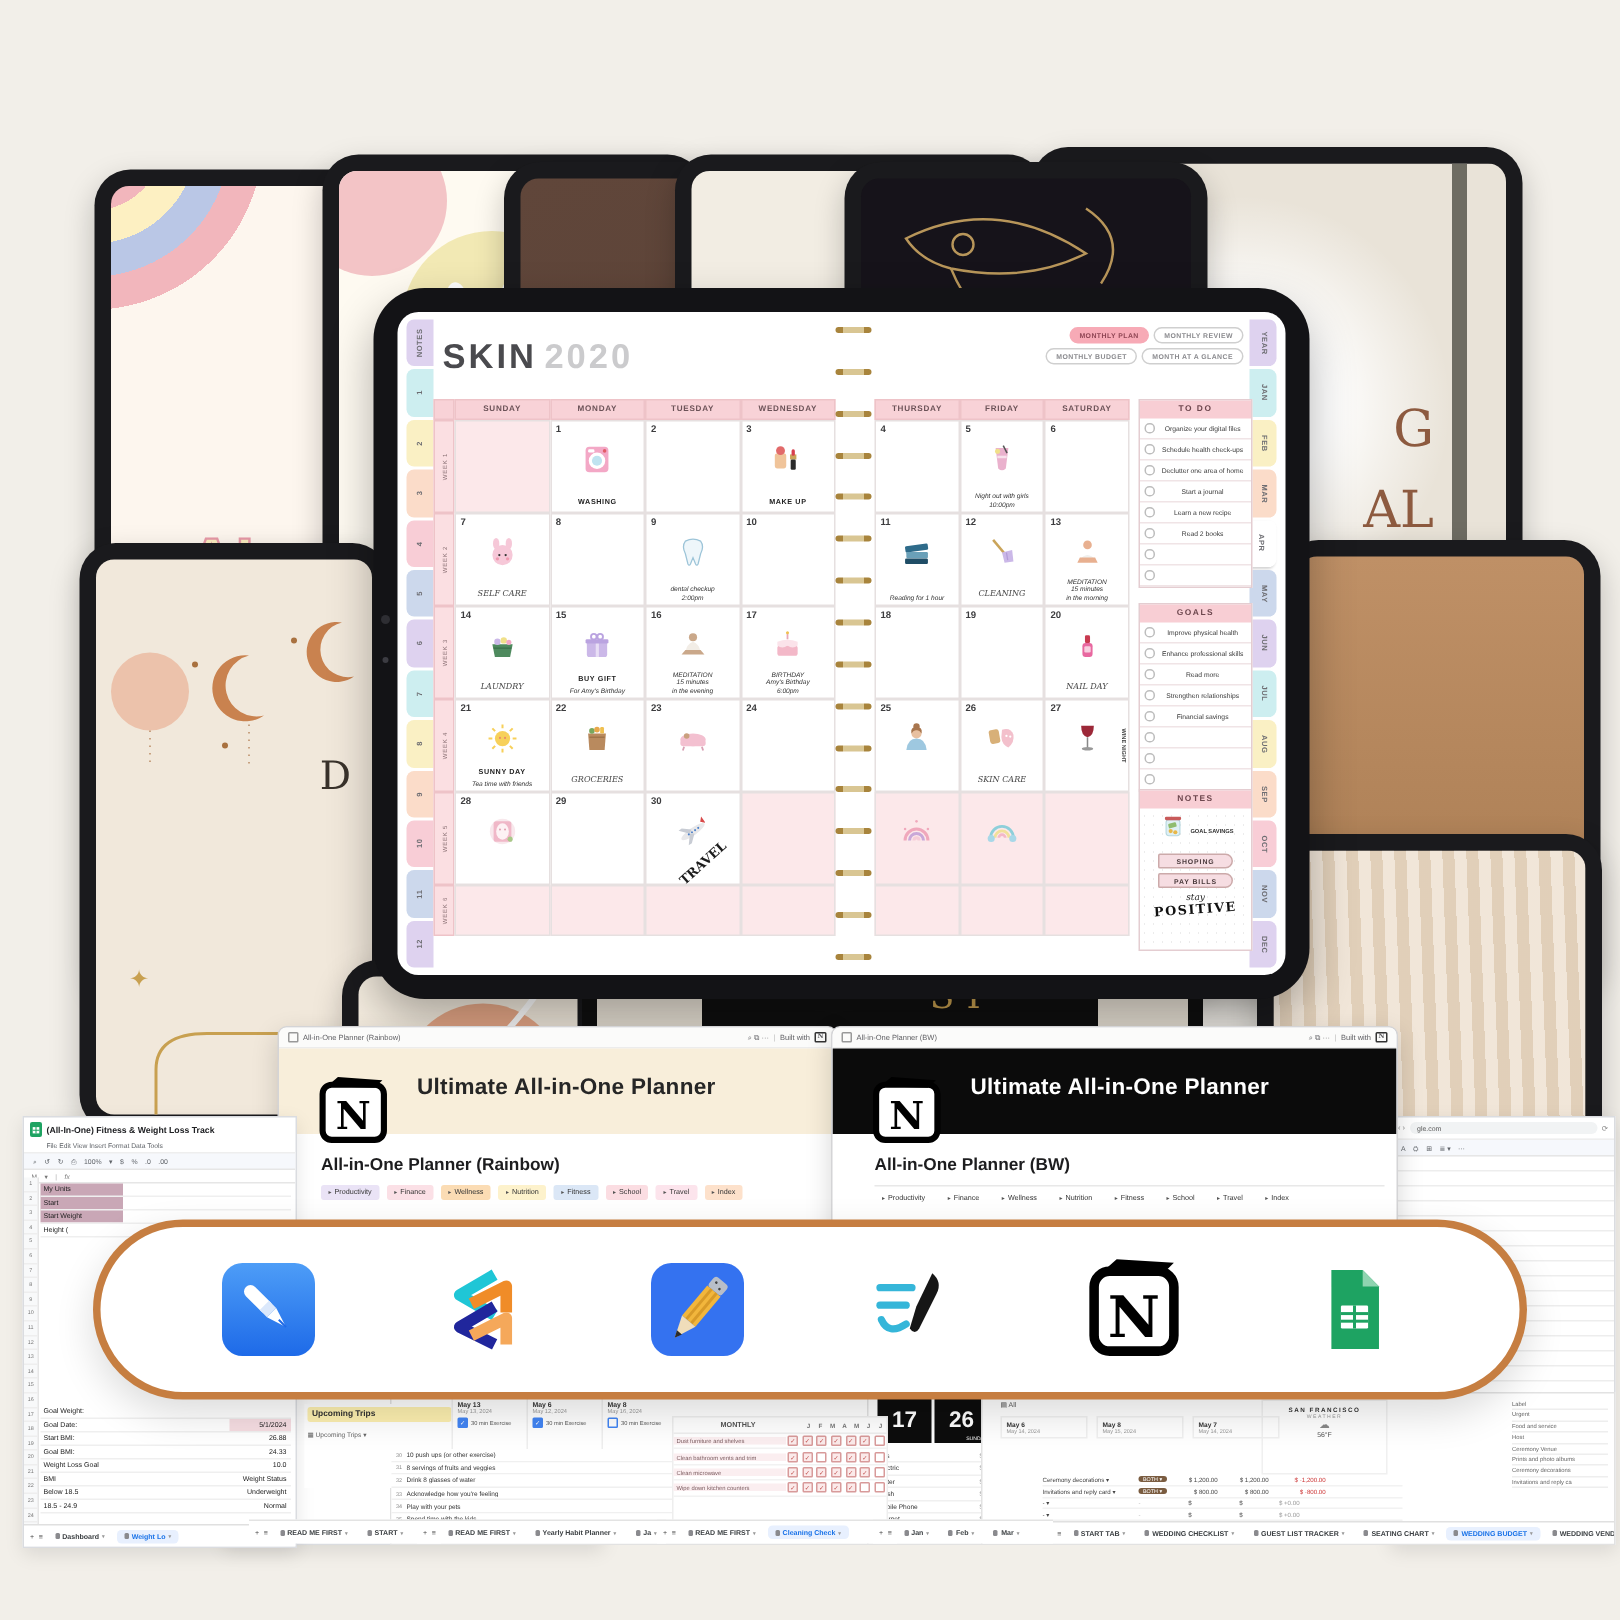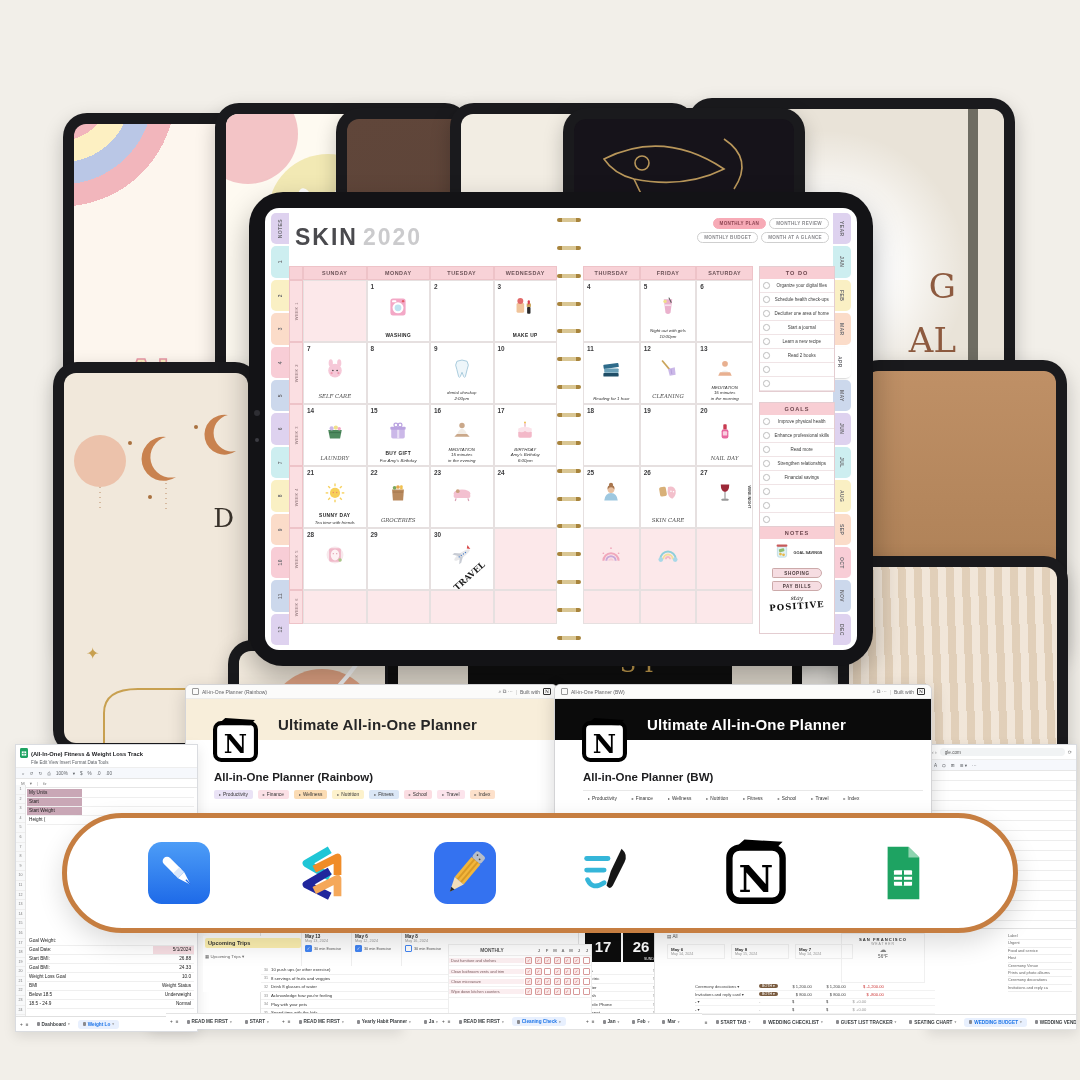--- a/index.html
+++ b/index.html
@@ -53,21 +53,21 @@
   .prow .t{flex:1;text-align:center;font-size:4.5px;color:#3a3a3a;}
   .notesbody{position:relative;height:92px;background-image:radial-gradient(#d9d9d9 .5px,transparent .6px);background-size:6px 6px;}
   .tagrib{position:relative;margin:3px auto 0;width:48px;background:#f6dde2;border:.7px solid #caa;border-radius:2px 8px 8px 2px;
           font-size:4.6px;font-weight:bold;color:#4a3a3c;text-align:center;padding:1.5px 0;letter-spacing:.6px;}
   .quote1{font-family:"DejaVu Serif",serif;font-style:italic;font-size:6px;text-align:center;color:#222;margin-top:3px;}
   .quote2{font-family:"DejaVu Serif",serif;font-weight:bold;font-size:8.5px;text-align:center;color:#111;letter-spacing:1px;transform:rotate(-4deg);}
   
   .nwin{position:absolute;background:#fff;border:1px solid #d4d4d6;border-radius:6px 6px 0 0;box-shadow:0 6px 18px rgba(0,0,0,.16);overflow:hidden;}
   .ntitle{height:13px;display:flex;align-items:center;gap:3px;padding:0 6px;font-size:5px;color:#5f5f63;border-bottom:1px solid #ececec;background:#fbfbfa;}
   .ntitle .sp{flex:1;}
-  .nbanner{height:41px;position:relative;}
+  .nbanner{height:57px;position:relative;}
   .nb-light{background:#f8eeda;} .nb-dark{background:#0b0b0b;}
   .nbtitle{position:absolute;left:92px;top:17px;font-size:15px;font-weight:bold;letter-spacing:.2px;}
   .nb-light .nbtitle{color:#262626;} .nb-dark .nbtitle{color:#fff;}
   .nlogo{position:absolute;left:26px;top:31px;width:47px;height:47px;}
   .nhead{position:absolute;left:28px;top:86px;font-size:11.5px;font-weight:bold;color:#1d1d1f;}
   .ntoggles{position:absolute;left:28px;right:8px;top:105px;display:flex;gap:5px;}
   .ntg{font-size:4.8px;color:#333;padding:2px 5px;border-radius:2px;white-space:nowrap;}
   .ntg .ar{font-size:4px;margin-right:2px;color:#555;}
   .nwin.dark .ntoggles{border-top:.6px solid #e8e8e8;padding-top:3px;}
   

